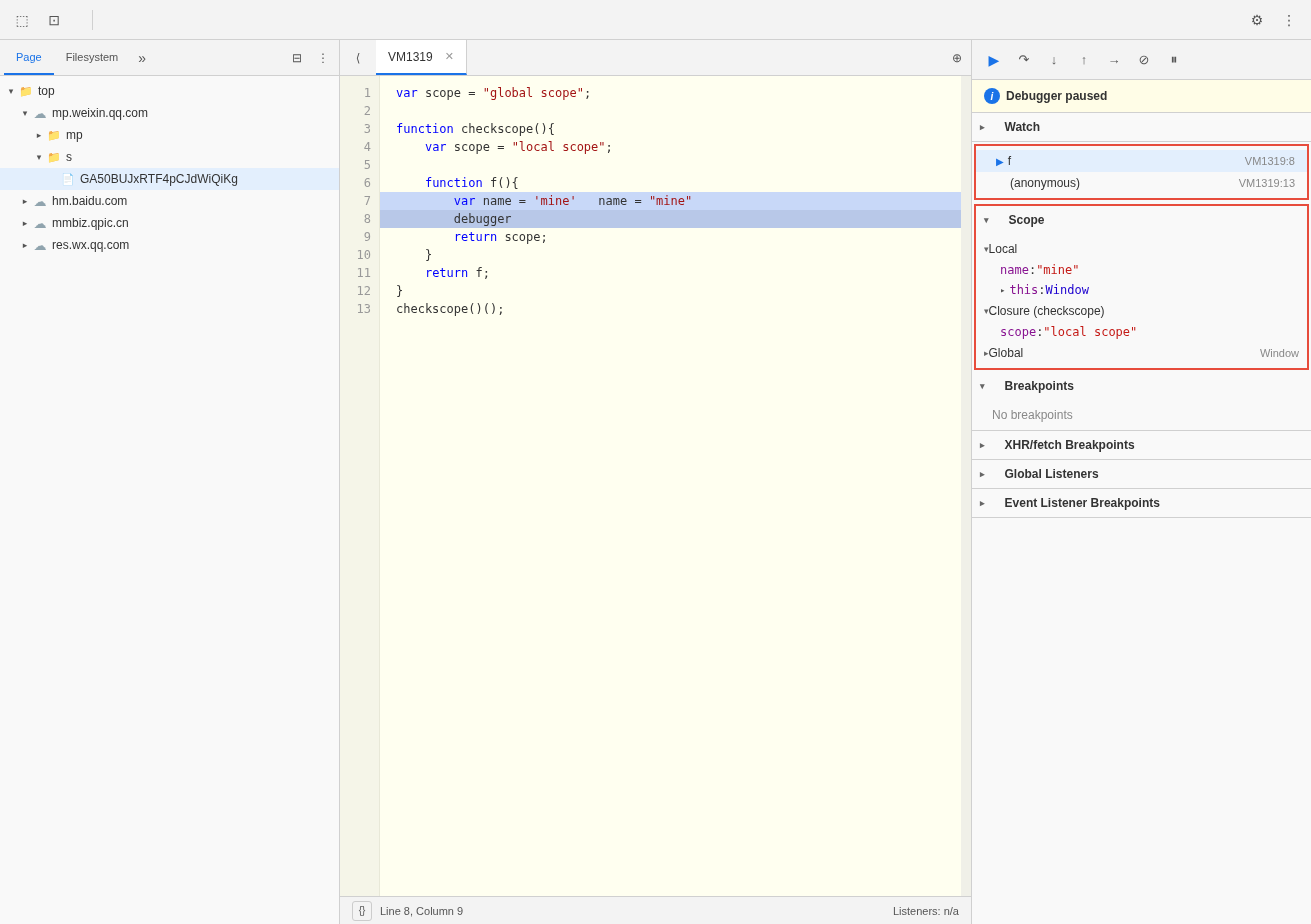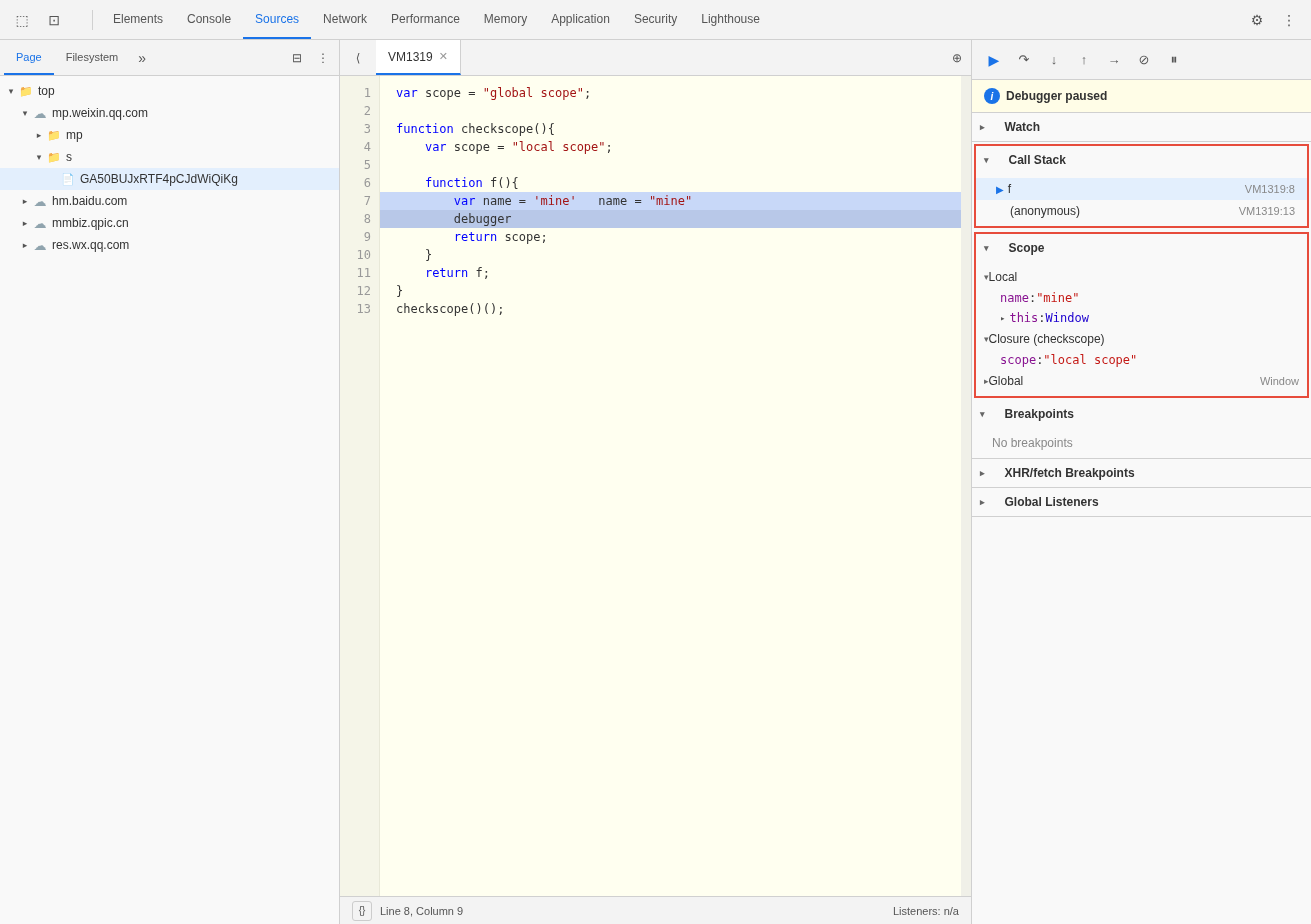--- a/index.html
+++ b/index.html
@@ -203,21 +203,21 @@
     .editor-tab {
       display: flex;
       align-items: center;
       height: 100%;
       padding: 0 12px;
       background: #fff;
       border-right: 1px solid #d0d0d0;
       border-bottom: 2px solid #1a73e8;
       cursor: pointer;
       font-size: 12px;
-      gap: 6px;
+      gap: 12px;
     }
     .editor-tab-close {
       color: #999;
       font-size: 11px;
       cursor: pointer;
     }
     .editor-more-btn {
       margin-left: auto;
       width: 28px; height: 28px;
       display: flex; align-items: center; justify-content: center;
@@ -461,31 +461,20 @@
   </style>
 </head>
 <body>
 
 <div class="top-toolbar">
   <div class="toolbar-icons">
     <div class="toolbar-icon">⬚</div>
     <div class="toolbar-icon">⊡</div>
   </div>
   <div class="toolbar-divider"></div>
-  <div class="nav-tabs">
-    <div class="nav-tab">Elements</div>
-    <div class="nav-tab">Console</div>
-    <div class="nav-tab active">Sources</div>
-    <div class="nav-tab">Network</div>
-    <div class="nav-tab">Performance</div>
-    <div class="nav-tab">Memory</div>
-    <div class="nav-tab">Application</div>
-    <div class="nav-tab">Security</div>
-    <div class="nav-tab">Lighthouse</div>
-  </div>
   <div class="toolbar-right">
     <div class="toolbar-icon">⚙</div>
     <div class="toolbar-icon">⋮</div>
   </div>
 </div>
 
 <div class="main-layout">
 
   <div class="left-panel">
     <div class="panel-tabs">
@@ -675,24 +664,20 @@
     </div>
 
     <div class="rp-section">
       <div class="rp-section-header">
         <span class="rp-arrow closed"></span>
         <span>Watch</span>
       </div>
     </div>
 
     <div class="call-stack-section">
-      <div class="rp-section-header">
-        <span class="rp-arrow open"></span>
-        <span>Call Stack</span>
-      </div>
       <div class="rp-section-content">
         <div class="call-stack-item active">
           <span class="call-stack-arrow">▶</span>
           <span class="call-stack-name">f</span>
           <span class="call-stack-loc">VM1319:8</span>
         </div>
         <div class="call-stack-item">
           <span class="call-stack-name" style="padding-left:14px;">(anonymous)</span>
           <span class="call-stack-loc">VM1319:13</span>
         </div>
@@ -758,14 +743,20 @@
     </div>
 
 
     <div class="rp-section">
       <div class="rp-section-header">
         <span class="rp-arrow closed"></span>
         <span>Global Listeners</span>
       </div>
     </div>
 
+    <div class="rp-section">
+      <div class="rp-section-header">
+        <span class="rp-arrow closed"></span>
+        <span>Event Listener Breakpoints</span>
+      </div>
+    </div>
   </div>
 </div>
 
 </body></html>

